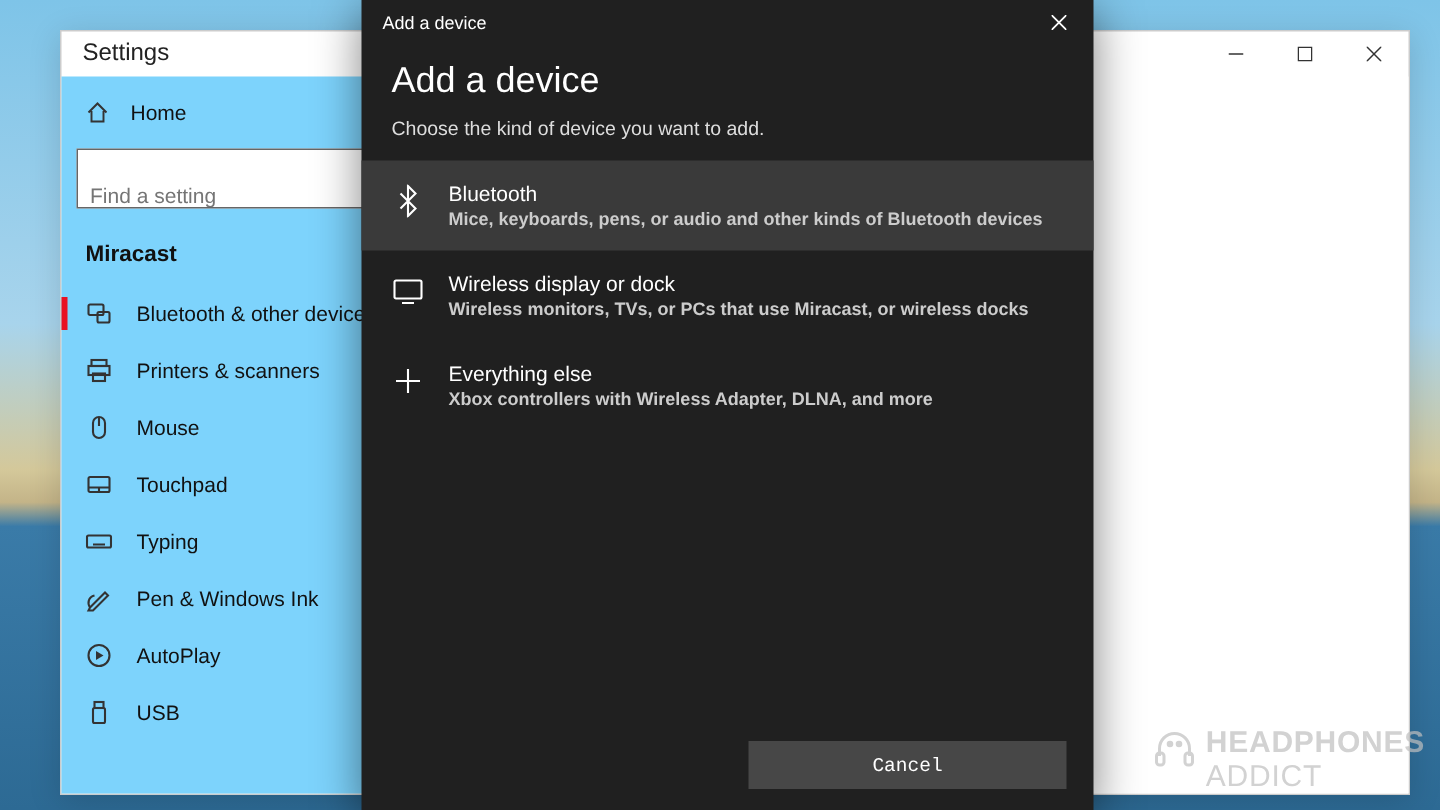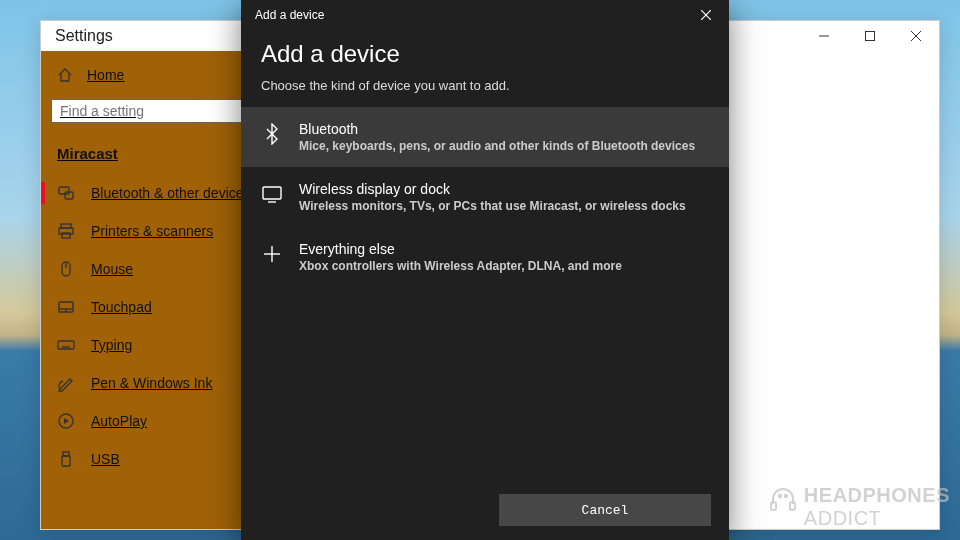--- a/index.html
+++ b/index.html
@@ -16,26 +16,26 @@
     box-shadow: 0 4px 20px rgba(0,0,0,0.15);
   }
   .settings-titlebar {
     height: 30px; display: flex; align-items: center; justify-content: space-between;
     padding: 0 0 0 14px; font-size: 16px; color: #222;
   }
   .win-controls { display: flex; }
   .win-ctrl { width: 46px; height: 30px; display:flex; align-items:center; justify-content:center; color:#333; }
   .win-ctrl svg { width:10px; height:10px; }
   .settings-body { display: flex; height: calc(100% - 30px); }
-  .sidebar { width: 230px; background: #a16207; padding-top: 6px; text-decoration: underline; }
+  .sidebar { width: 230px; background: #7dd3fc; padding-top: 6px; }
   .home-row { display:flex; align-items:center; gap:14px; padding: 10px 16px; font-size:14px; color:#111; }
   .home-row .ico { width:16px; height:16px; }
   .search-box {
-    margin: 6px 10px 14px 10px; height: 24px; border: 1px solid #666;
-    display:flex; align-items:center; padding: 0 8px; color:#666; font-size:14px;
+    margin: 6px 10px 14px 10px; height: 40px; border: 1px solid #666;
+    display:flex; align-items:flex-end; padding: 0 8px; color:#666; font-size:14px;
     background:#fff;
   }
   .search-box input {
     border:none; outline:none; flex:1; font-size:14px; color:#333; background:transparent;
   }
   .section-label { font-weight:600; font-size:15px; padding: 8px 16px 12px; color:#111; }
   .nav-item {
     display:flex; align-items:center; gap:16px; padding: 10px 16px;
     font-size:14px; color:#111; position:relative;
   }

